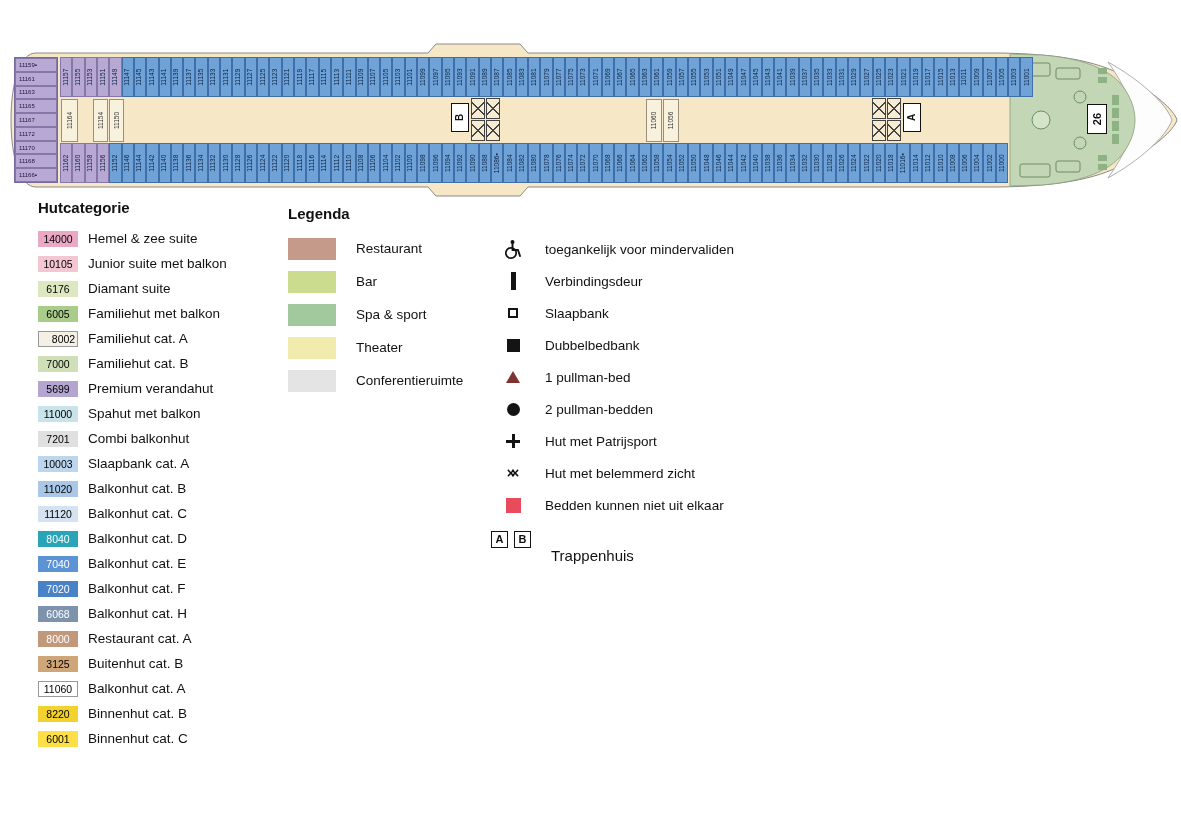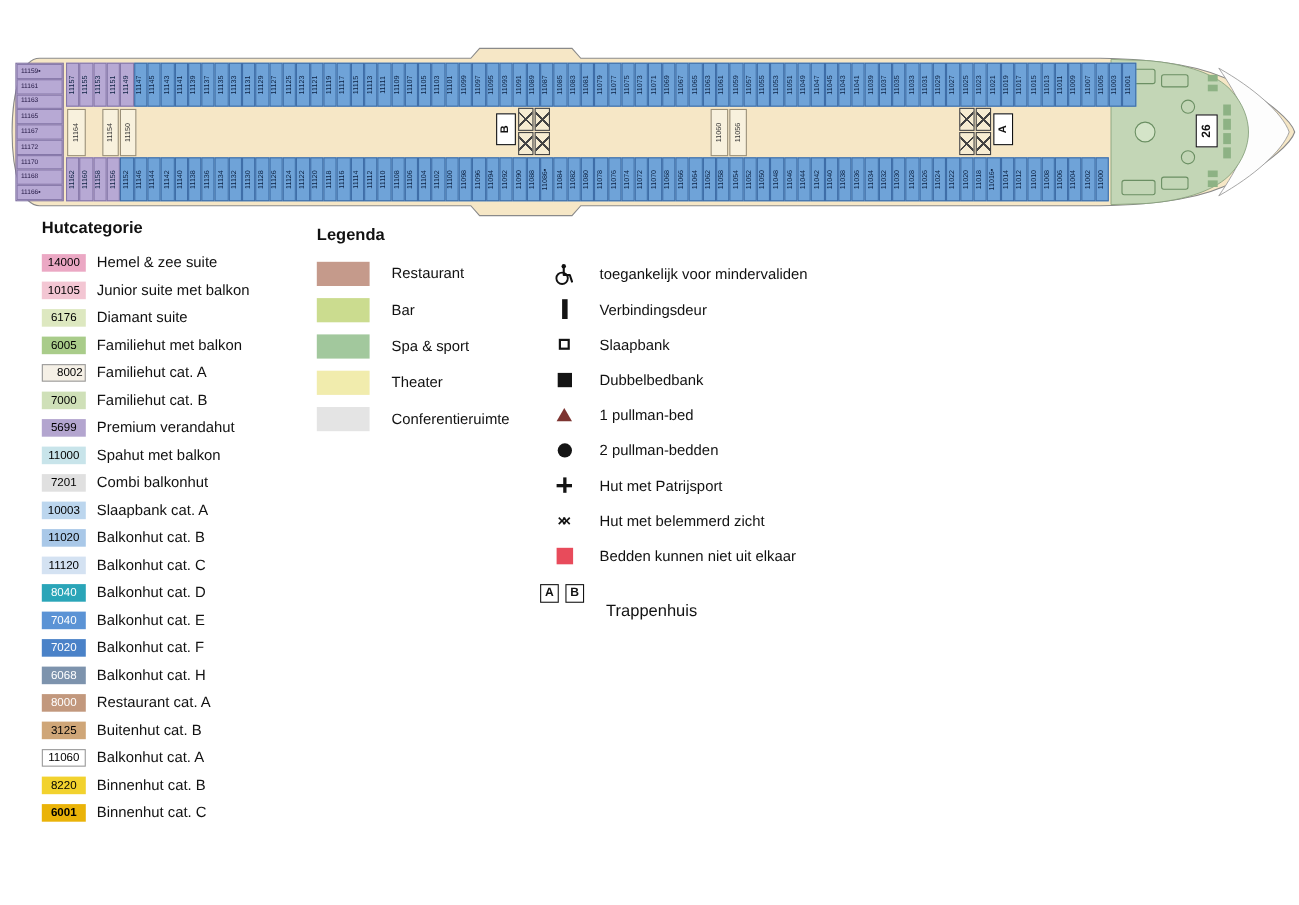--- a/index.html
+++ b/index.html
@@ -725,21 +725,21 @@
         </div>
         <div class="cat-row">
           <span class="cat-swatch" style="background: rgb(255, 255, 255); color: rgb(0, 0, 0); border: 1px solid rgb(153, 153, 153);">11060</span>
           <span class="cat-label">Balkonhut cat. A</span>
         </div>
         <div class="cat-row">
           <span class="cat-swatch" style="background: rgb(242, 210, 46); color: rgb(0, 0, 0);">8220</span>
           <span class="cat-label">Binnenhut cat. B</span>
         </div>
         <div class="cat-row">
-          <span class="cat-swatch" style="background: #eab308; color: rgb(0, 0, 0); font-weight: bold;">6001</span>
+          <span class="cat-swatch" style="background: #fde047; color: rgb(0, 0, 0);">6001</span>
           <span class="cat-label">Binnenhut cat. C</span>
         </div>
       </div>
   </div>
 
   <div id="legenda">
     <div class="legend-header">Legenda</div>
     <div id="legenda-list">
         <div class="area-row">
           <span class="area-swatch" style="background: rgb(197, 154, 139);"></span>

